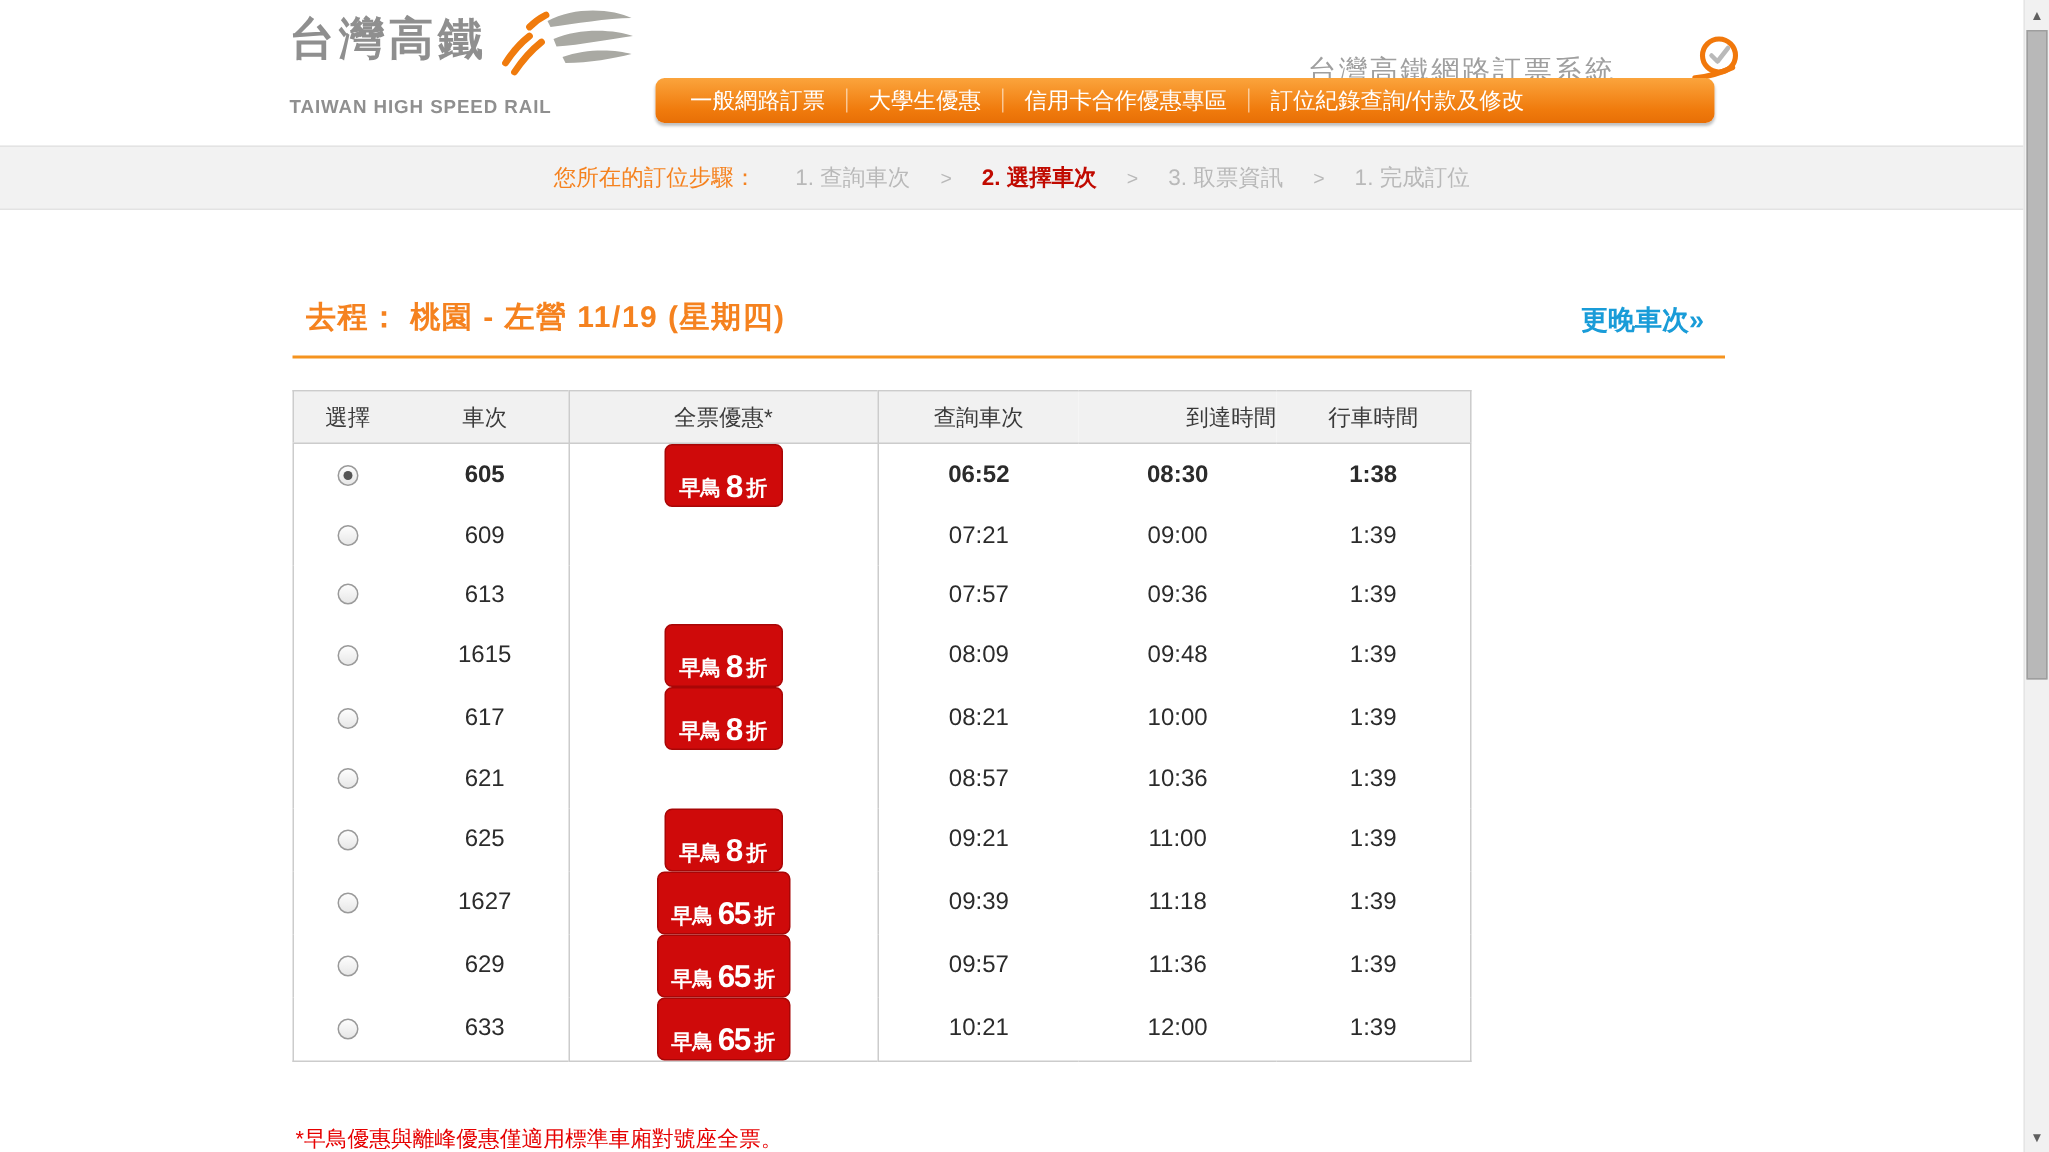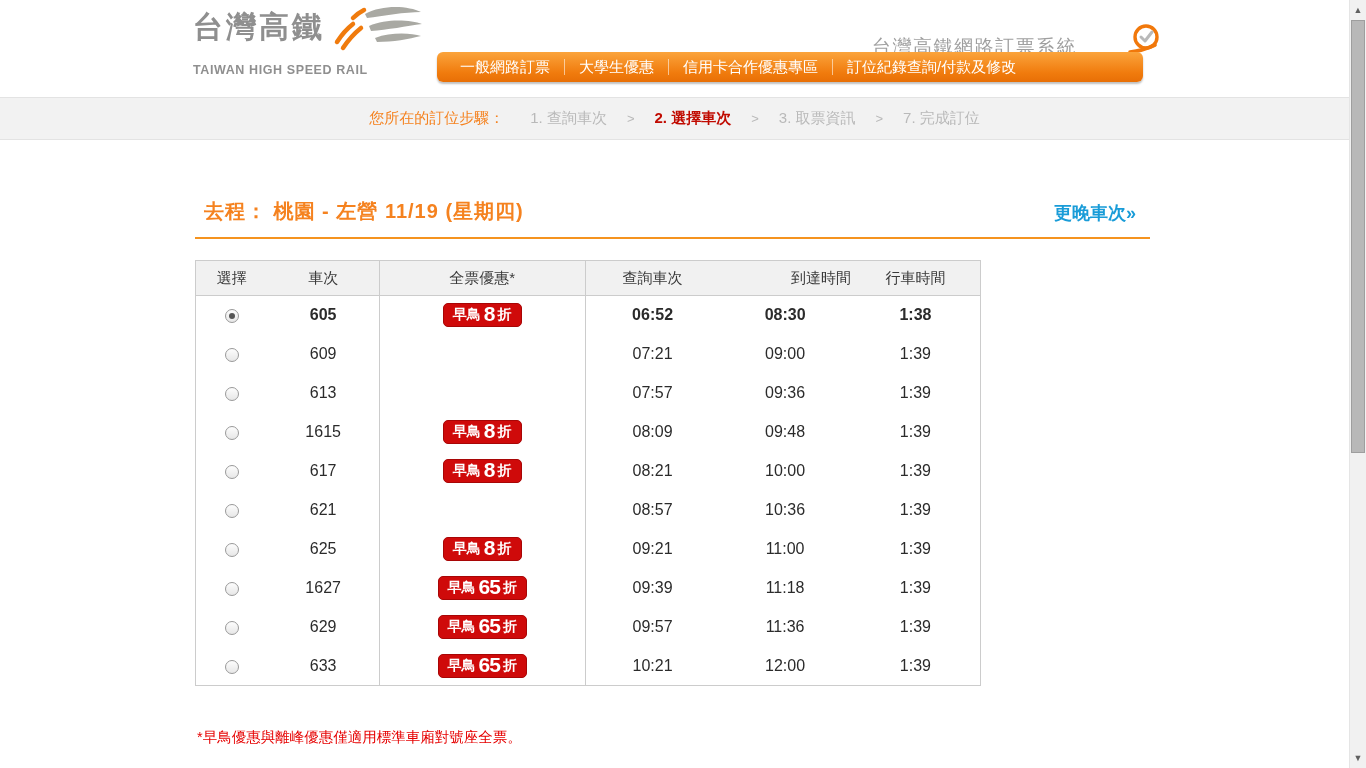--- a/index.html
+++ b/index.html
@@ -56,21 +56,21 @@
   tr.selected td.col-select { font-weight:normal; }
 
   .radio { display:inline-block; width:14px; height:14px; border-radius:50%;
            border:1px solid #9a9a9a; background:linear-gradient(#fdfdfd,#e7e7e7);
            position:relative; vertical-align:middle; cursor:pointer; }
   .radio .dot { display:none; position:absolute; left:3px; top:3px; width:6px; height:6px;
                 border-radius:50%; background:#555; }
   .radio.checked .dot { display:block; }
 
   .badge { display:inline-flex; align-items:center; background:#cf0a0a; border:1px solid #a80606;
-           border-radius:5px; color:#fff; padding:0 9px 2px; line-height:20px; cursor:default; }
+           border-radius:5px; color:#fff; padding:18px 9px 2px; line-height:20px; cursor:default; }
   .badge .b-pre, .badge .b-suf { font-size:14px; font-weight:bold; }
   .badge .b-num { font-size:21px; font-weight:bold; margin:0 3px; letter-spacing:-1px; }
 
   .footnote { margin-top:42px; color:#e60000; font-size:14.5px; padding-left:2px; }
   .clipped-heading { margin-top:23px; color:#f5821f; font-size:17px; font-weight:bold;
                      letter-spacing:2px; padding-left:9px; }
 
   
   .scrollbar { position:absolute; right:0; top:0; width:17px; height:768px;
                background:#f1f1f1; border-left:1px solid #e5e5e5; }
@@ -125,21 +125,21 @@
         <a class="nav-item">大學生優惠</a>
         <span class="nav-sep"></span>
         <a class="nav-item">信用卡合作優惠專區</a>
         <span class="nav-sep"></span>
         <a class="nav-item">訂位紀錄查詢/付款及修改</a>
       </div>
   </div>
 
   <div class="steps">
     <span class="steps-prefix">您所在的訂位步驟：</span>
-    <span id="steps-list"><span class="step">1. 查詢車次</span><span class="step-sep">&gt;</span><span class="step active">2. 選擇車次</span><span class="step-sep">&gt;</span><span class="step">3. 取票資訊</span><span class="step-sep">&gt;</span><span class="step">7. 完成訂位</span></span>
+    <span id="steps-list"><span class="step">1. 查詢車次</span><span class="step-sep">&gt;</span><span class="step active">2. 選擇車次</span><span class="step-sep">&gt;</span><span class="step">3. 取票資訊</span><span class="step-sep">&gt;</span><span class="step">1. 完成訂位</span></span>
   </div>
 
   <div class="main">
     <div class="trip-row">
       <span class="trip-title">去程： 桃園 - 左營 11/19 (星期四)</span>
       <a class="later-link">更晚車次»</a>
     </div>
 
     <table class="trains">
       <thead>

